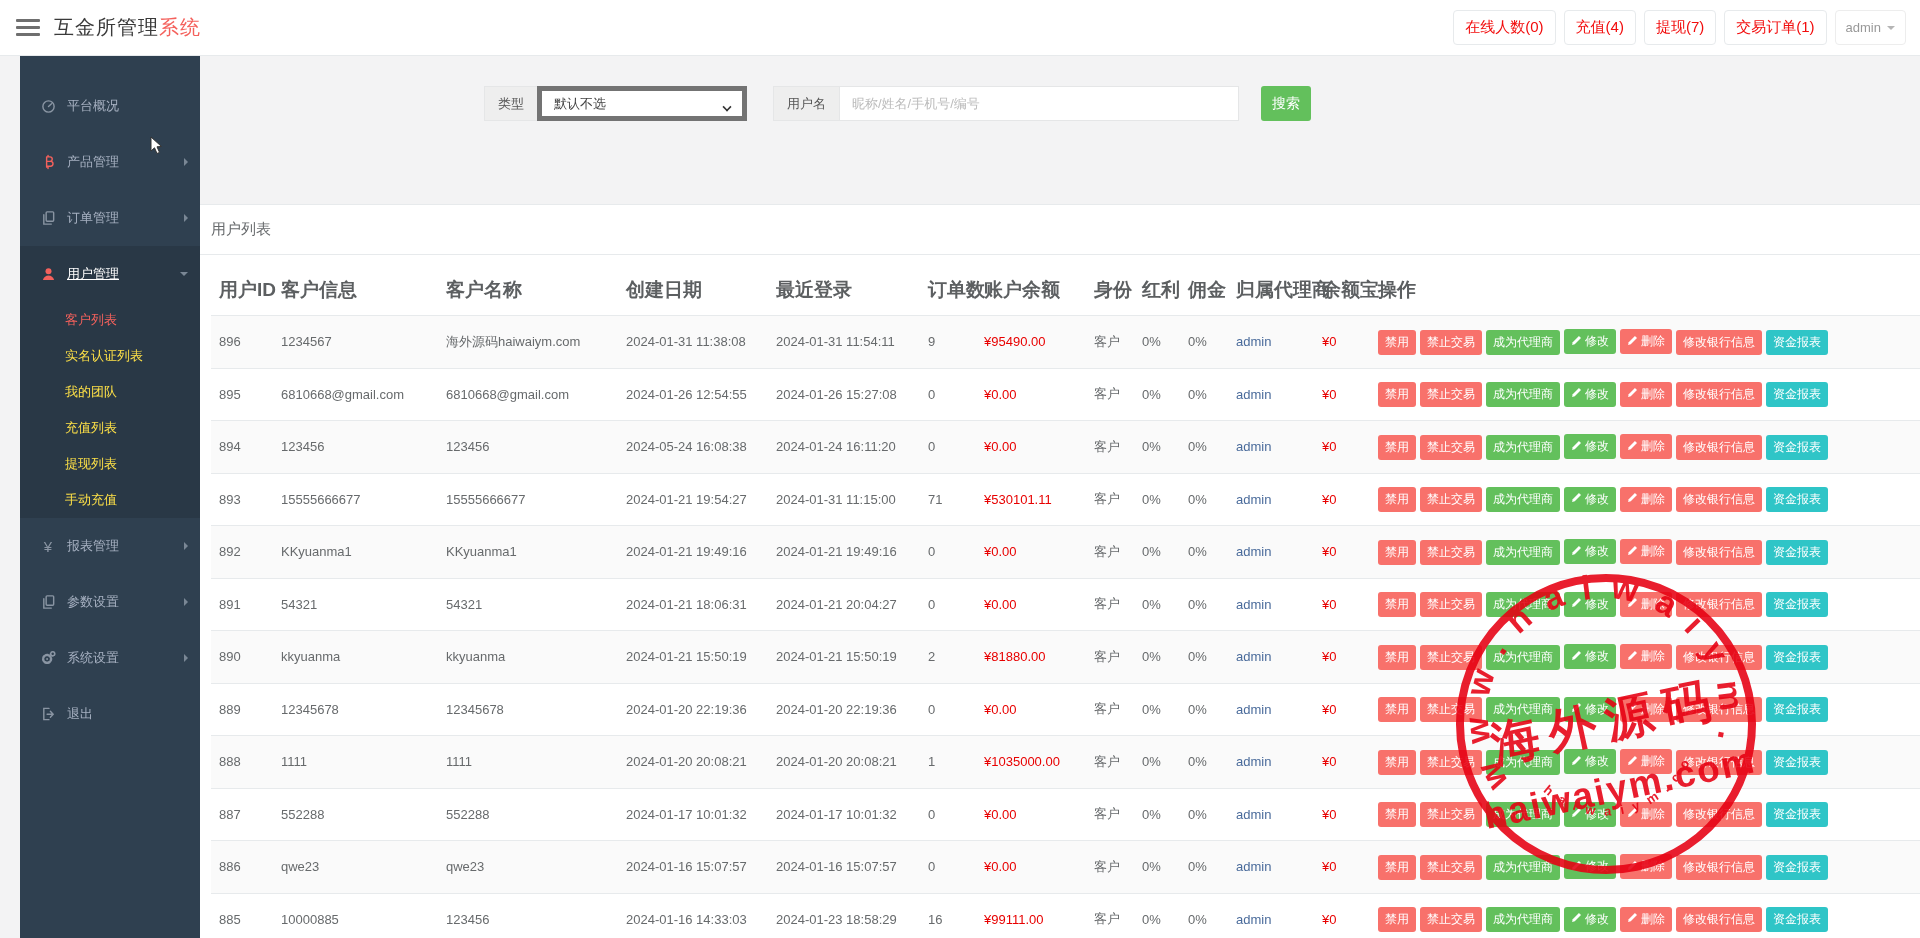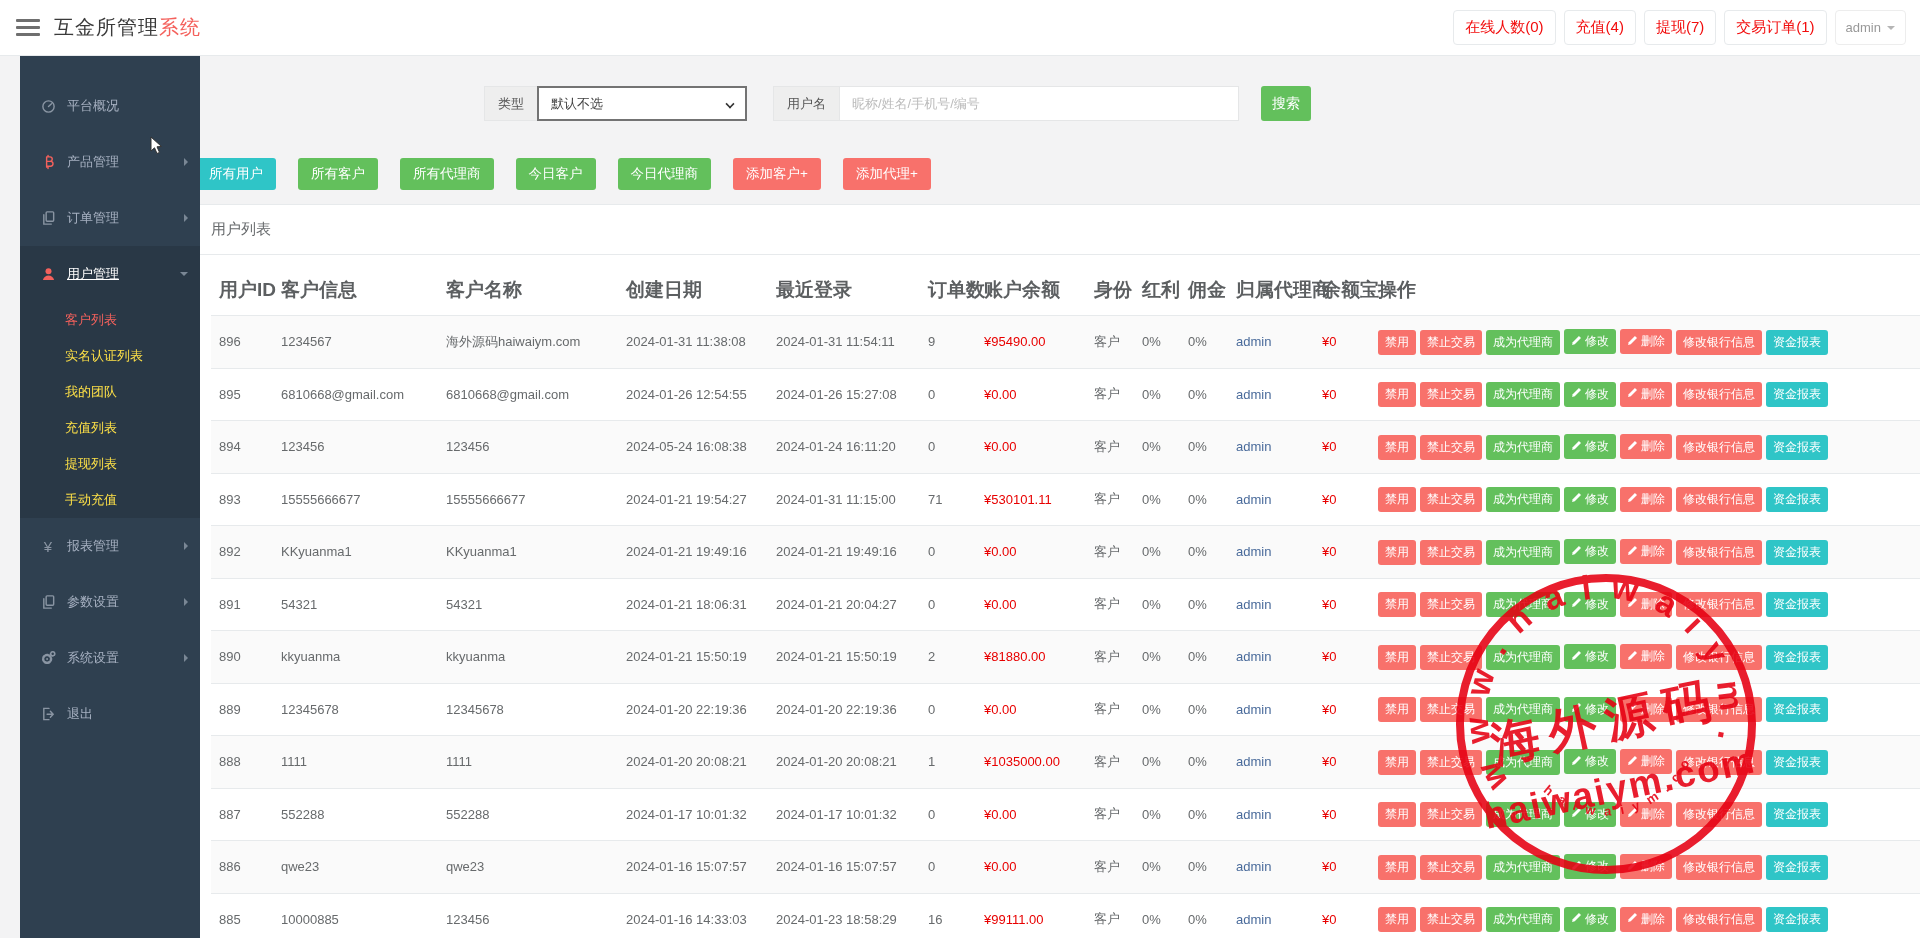--- a/index.html
+++ b/index.html
@@ -42,21 +42,21 @@
   .sub-item.active { color:var(--c-accent); }
   .txt-ico { font-size:15px; }
 
   
   .main { position:absolute; left:180px; top:56px; width:1916px; height:882px; }
 
   .search-row { position:absolute; left:304px; top:30px; height:35px; display:flex; align-items:stretch; }
   .igroup { display:flex; align-items:stretch; }
   .iaddon { background:#eeeeee; border:1px solid #e5e6e7; border-right:none; color:#555;
     padding:0 13px; display:flex; align-items:center; font-size:13px; }
-  .fake-select { width:210px; background:#fff; border:2px solid #737373; display:flex;
+  .fake-select { width:210px; background:#fff; border:5px solid #737373; display:flex;
     align-items:center; padding:0 12px; position:relative; cursor:pointer; color:#444; }
   .fake-select .chev { position:absolute; right:11px; top:12px; width:8px; height:8px;
     border-right:2px solid #333; border-bottom:2px solid #333; transform:rotate(45deg) scale(.8); }
   .text-input { width:400px; border:1px solid #e5e6e7; padding:0 12px; font-size:13px;
     color:#444; outline:none; font-family:inherit; }
   .text-input::placeholder { color:#bbb; }
   .gap26 { width:26px; } .gap22 { width:22px; }
   .btn-search { background:var(--c-btngreen); color:#fff; border:none; border-radius:3px;
     padding:0 11px; font-size:14px; cursor:pointer; font-family:inherit; }
 
@@ -226,29 +226,20 @@
     </div>
     <div class="gap26"></div>
     <div class="igroup">
       <div class="iaddon">用户名</div>
       <input class="text-input" type="text" placeholder="昵称/姓名/手机号/编号" style="">
     </div>
     <div class="gap22"></div>
     <button class="btn-search">搜索</button>
   </div>
 
-  <div class="filter-row" id="filter-row">
-      <button class="fbtn teal">所有用户</button>
-      <button class="fbtn green">所有客户</button>
-      <button class="fbtn green">所有代理商</button>
-      <button class="fbtn green">今日客户</button>
-      <button class="fbtn green">今日代理商</button>
-      <button class="fbtn red">添加客户+</button>
-      <button class="fbtn red">添加代理+</button>
-    </div>
 
   <div class="panel">
     <div class="panel-title">用户列表</div>
     <div class="table-wrap">
       <table>
         <colgroup id="cols">
             <col style="width: 62px;">
             <col style="width: 165px;">
             <col style="width: 180px;">
             <col style="width: 150px;">

